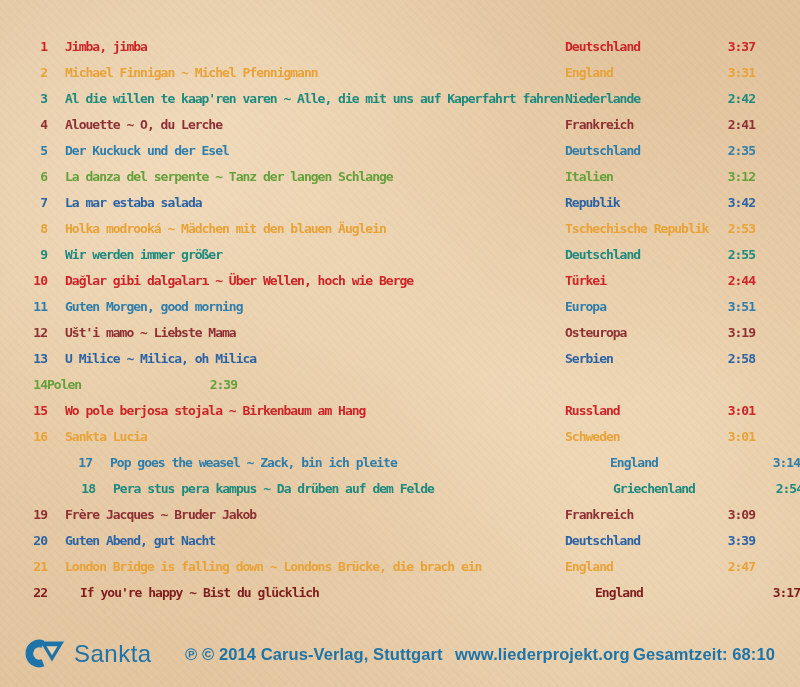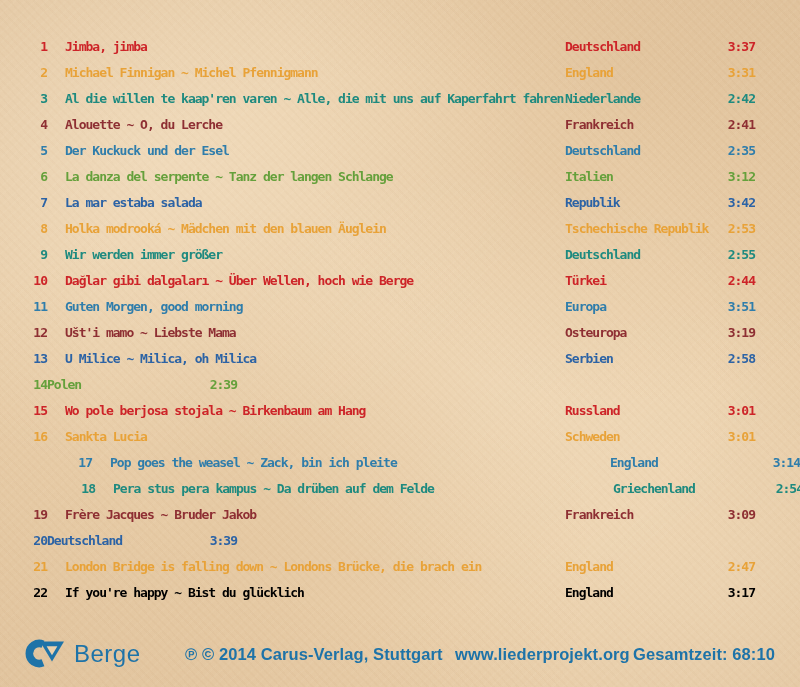--- a/index.html
+++ b/index.html
@@ -154,44 +154,45 @@
       <span class="time">2:54</span>
     </div>
     <div class="row" style="color: rgb(142, 47, 51);">
       <span class="num">19</span>
       <span class="title">Frère Jacques ~ Bruder Jakob</span>
       <span class="country">Frankreich</span>
       <span class="time">3:09</span>
     </div>
     <div class="row" style="color: rgb(44, 99, 165);">
       <span class="num">20</span>
+      <span class="title">Guten Abend, gut Nacht</span>
       <span class="country">Deutschland</span>
       <span class="time">3:39</span>
     </div>
     <div class="row" style="color: rgb(232, 162, 56);">
       <span class="num">21</span>
       <span class="title">London Bridge is falling down ~ Londons Brücke, die brach ein</span>
       <span class="country">England</span>
       <span class="time">2:47</span>
     </div>
-    <div class="row" style="color: #000000;">
+    <div class="row" style="color: #7f1d1d; justify-content: space-between;">
       <span class="num">22</span>
       <span class="title">If you're happy ~ Bist du glücklich</span>
       <span class="country">England</span>
       <span class="time">3:17</span>
     </div>
   </div>
 
 <div id="footer">
   <div id="brand">
     <span>
       <svg width="42" height="33" viewBox="0 0 42 33" aria-hidden="true">
         <path d="M19 7.2 A10 10 0 1 0 19 25.8" fill="none" stroke="#1e73a8" stroke-width="7.6"></path>
         <polygon points="16,4.5 40,4.5 28,24.5" fill="#1e73a8"></polygon>
         <polygon points="22.6,9.3 33.4,9.3 28,18.3" fill="#ebd1ad"></polygon>
       </svg>
     </span>
-    <span id="brand-name">Berge</span>
+    <span id="brand-name">Sankta</span>
   </div>
   <div class="f-text" id="f-copy">℗ © 2014 Carus-Verlag, Stuttgart</div>
   <div class="f-text" id="f-web">www.liederprojekt.org</div>
   <div class="f-text" id="f-total">Gesamtzeit: 68:10</div>
 </div>
 
 </body></html>

